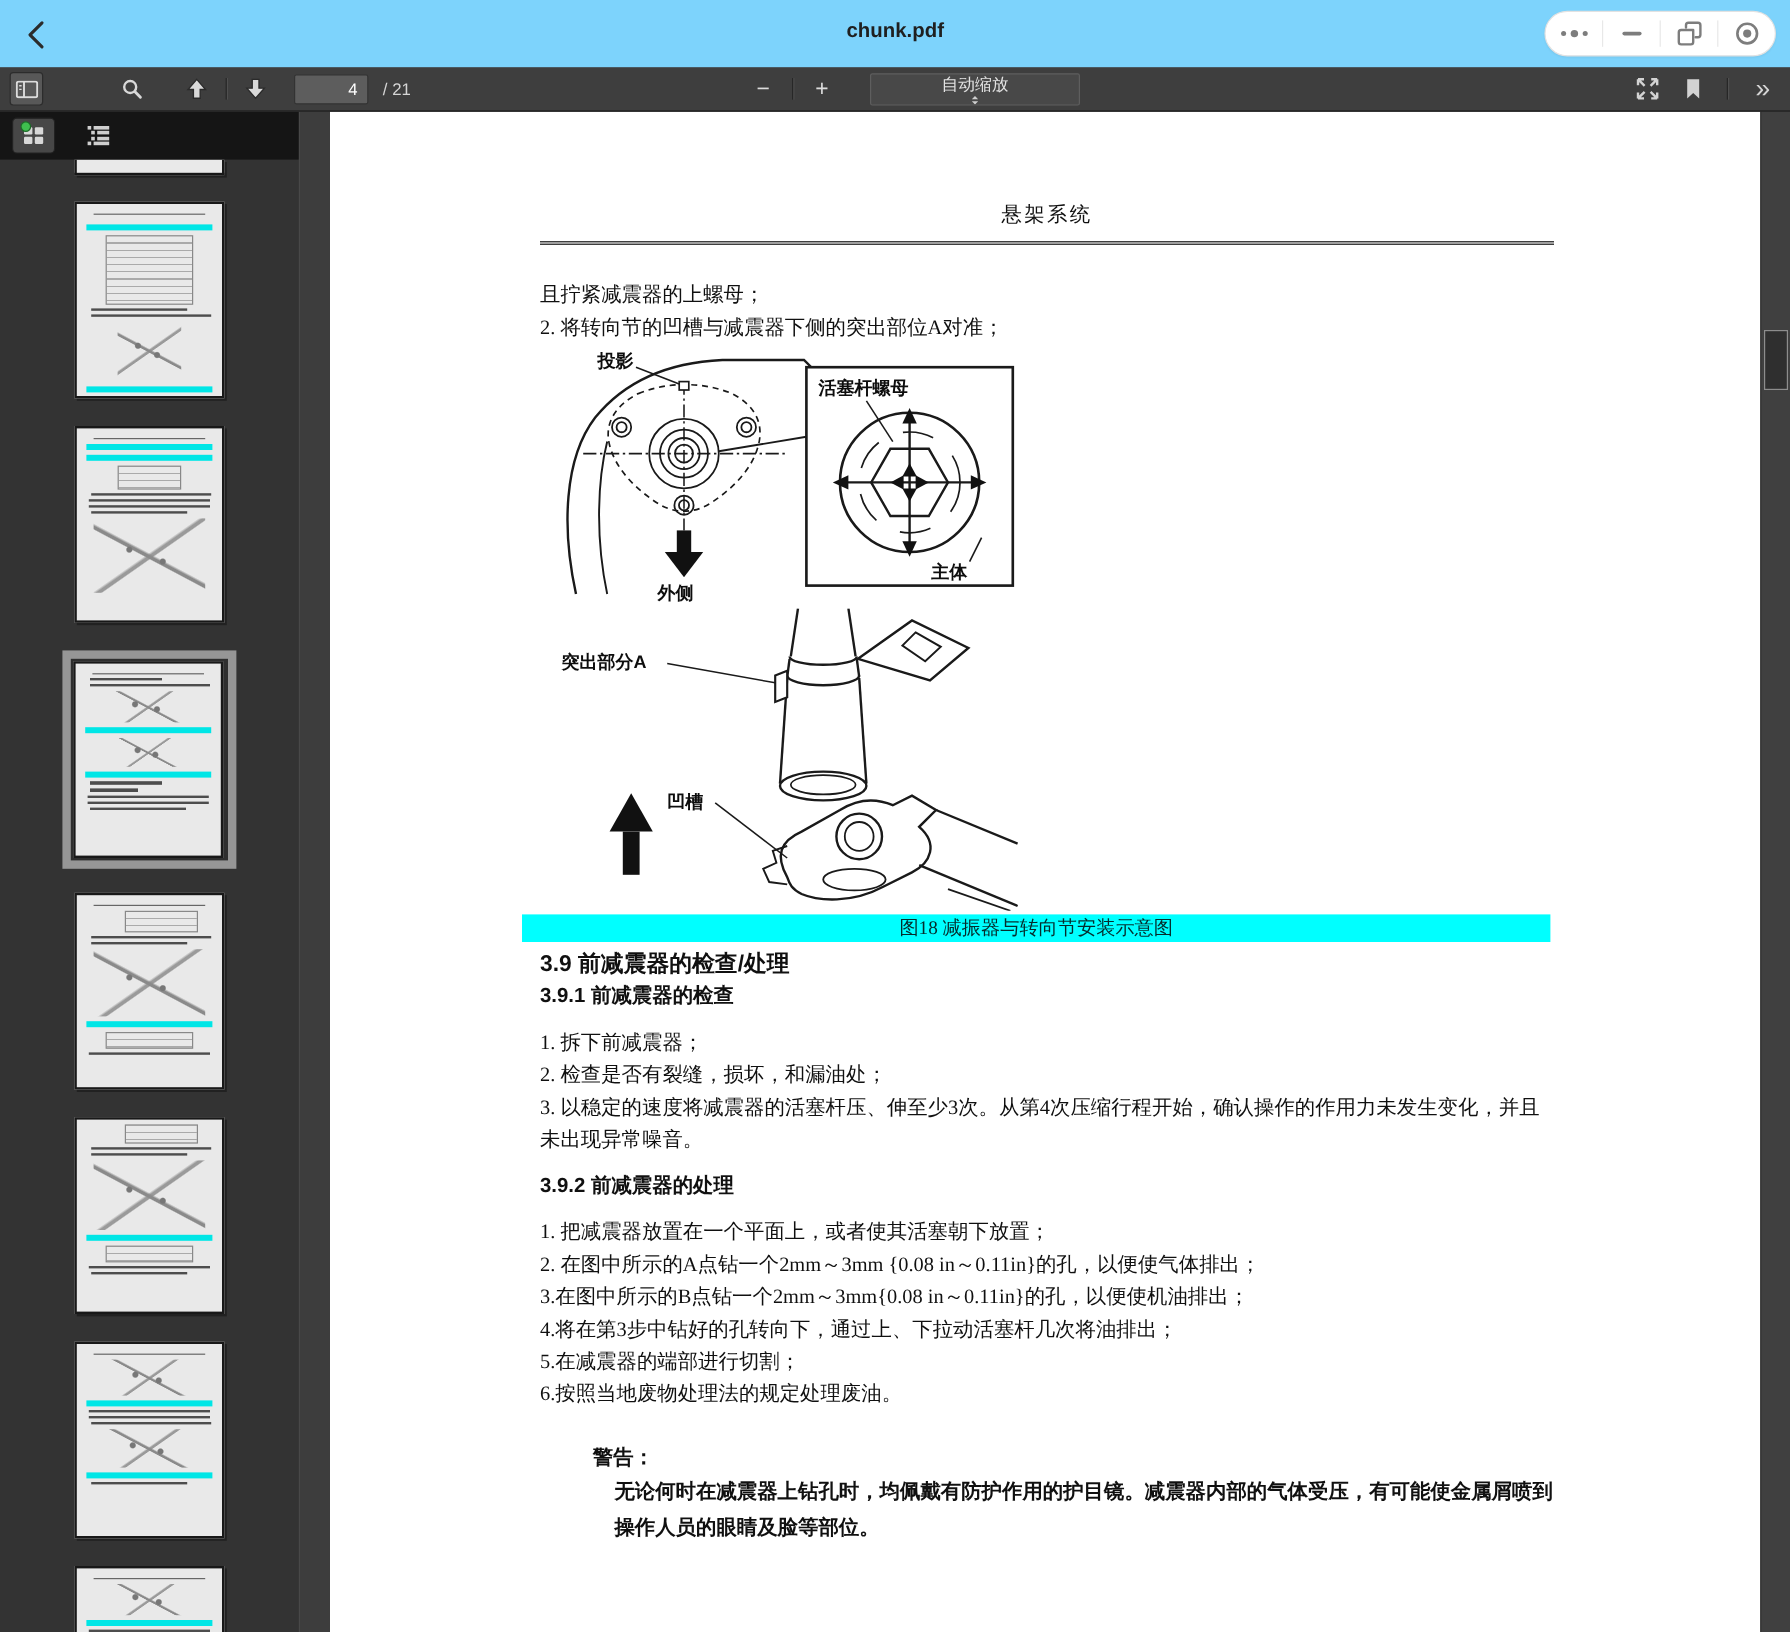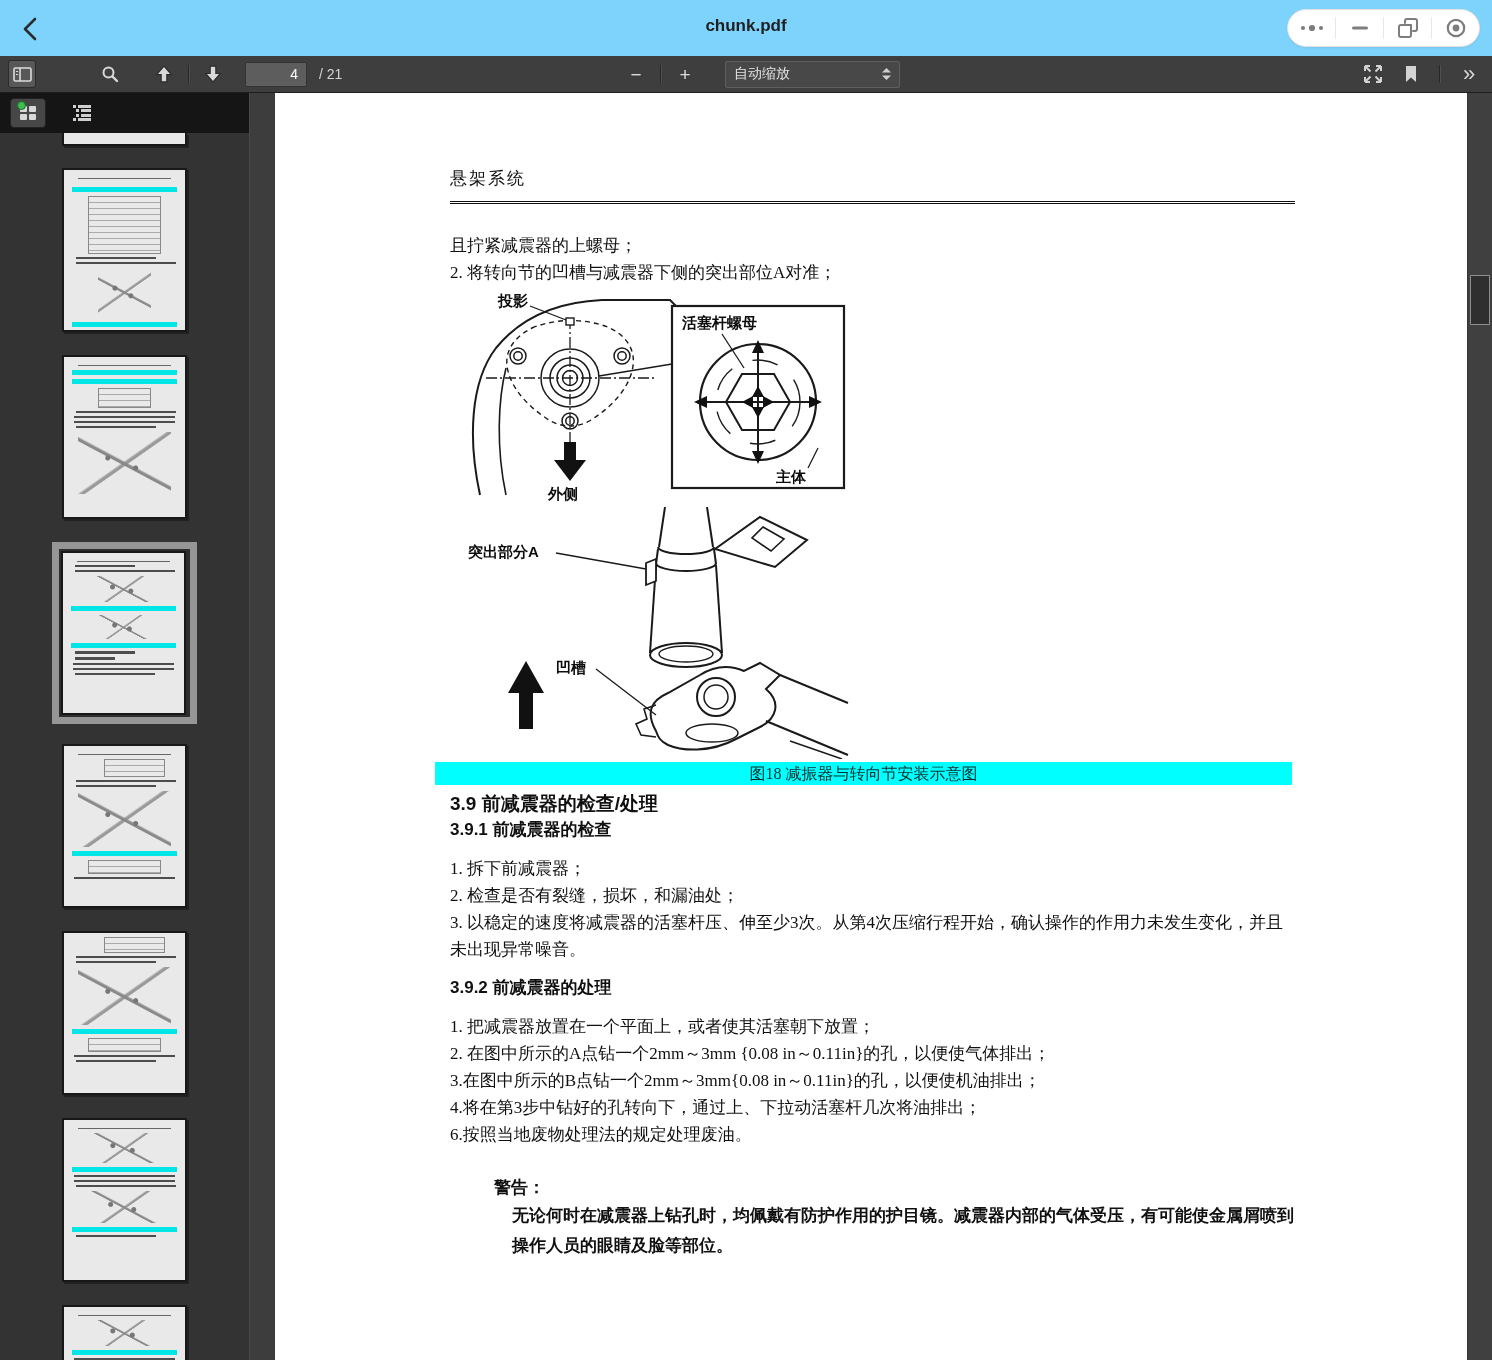--- a/index.html
+++ b/index.html
@@ -24,21 +24,21 @@
   .tb-btn.active{background:#585858;border:1px solid #2c2c2c;}
   .tb-sep{width:1px;height:18px;background:#272727;box-shadow:1px 0 0 #4f4f4f;margin:0 4px;}
   .tb-left{position:absolute;left:8px;top:4px;display:flex;align-items:center;gap:6px;}
   .tb-center{position:absolute;left:622px;top:4px;display:flex;align-items:center;gap:6px;}
   .tb-right{position:absolute;right:10px;top:4px;display:flex;align-items:center;gap:10px;}
   .glyph{font-size:19px;line-height:1;color:#dcdcdc;}
   .page-input{width:62px;height:25px;background:#5d5d5d;border:1px solid #333;border-radius:2px;
     color:#fff;font-size:14px;text-align:right;padding-right:8px;font-family:"Liberation Sans",sans-serif;}
   .page-total{color:#d5d5d5;font-size:14px;margin-left:6px;}
   .zoom-select{width:175px;height:27px;background:#484848;border:1px solid #5e5e5e;border-radius:2px;
-    color:#e3e3e3;font-size:14px;display:flex;align-items:center;padding:0 8px;cursor:pointer;justify-content:space-between;}
+    color:#e3e3e3;font-size:14px;display:flex;align-items:center;padding:0 8px;cursor:pointer;justify-content:space-between;flex-direction:column;}
   .more-tools{font-size:22px;color:#d5d5d5;letter-spacing:-2px;}
 
   
   .sidebar{position:absolute;top:93px;left:0;width:250px;bottom:0;background:#333333;
     border-right:1px solid #484848;z-index:20;overflow:hidden;}
   .sidebar-header{position:absolute;top:0;left:0;width:100%;height:40px;background:#151515;
     display:flex;align-items:center;gap:18px;padding-left:10px;}
   .sb-view-btn{width:36px;height:30px;border-radius:4px;display:flex;align-items:center;
     justify-content:center;cursor:pointer;position:relative;}
   .sb-view-btn.active{background:#474747;border:1px solid #222;}
@@ -72,21 +72,21 @@
     linear-gradient(-35deg, transparent 47%, #9a9a9a 48%, #9a9a9a 50%, transparent 52%);}
 
   
   .viewer{position:absolute;top:93px;left:250px;right:0;bottom:0;background:#3d3d3d;}
   .page{position:absolute;left:25px;top:0;width:1192px;height:1267px;background:#ffffff;overflow:hidden;}
   .main-scroll{position:absolute;right:0;top:0;width:25px;bottom:0;background:#404040;border-left:1px solid #353535;}
   .main-thumb{position:absolute;top:182px;left:2px;width:20px;height:50px;background:#2f2f2f;border:1px solid #8d8d8d;cursor:pointer;}
 
   .doc-content{position:absolute;left:175px;top:72px;width:845px;color:#101010;
     font-size:17px;line-height:27px;font-family:"Liberation Serif","DejaVu Serif",serif;}
-  .doc-header{text-align:left;font-size:17px;letter-spacing:2px;padding-bottom:9px;
+  .doc-header{text-align:center;font-size:17px;letter-spacing:2px;padding-bottom:9px;
     border-bottom:3px double #111;margin-bottom:28px;}
   .doc-line{white-space:pre-wrap;}
   .fig-caption{background:#00ffff;color:#062c2c;text-align:center;font-size:16px;height:23px;
     line-height:23px;margin-left:-15px;width:857px;margin-top:3px;margin-bottom:5px;}
   .fig-wrap{display:block;margin:4px 0 0 10px;}
   .sec-h2{font-weight:bold;font-size:19px;line-height:26px;margin-top:6px;
     font-family:"Liberation Sans",sans-serif;}
   .sec-h3{font-weight:bold;font-size:17px;line-height:26px;margin-bottom:12px;
     font-family:"Liberation Sans",sans-serif;}
   .gap-sm{height:12px;}
@@ -442,20 +442,21 @@
       <div class="doc-line">2. 检查是否有裂缝，损坏，和漏油处；</div>
       <div class="doc-line">3. 以稳定的速度将减震器的活塞杆压、伸至少3次。从第4次压缩行程开始，确认操作的作用力未发生变化，并且未出现异常噪音。</div>
 
       <div class="gap-sm"></div>
       <div class="sec-h3">3.9.2 前减震器的处理</div>
 
       <div class="doc-line">1. 把减震器放置在一个平面上，或者使其活塞朝下放置；</div>
       <div class="doc-line">2. 在图中所示的A点钻一个2mm～3mm {0.08 in～0.11in}的孔，以便使气体排出；</div>
       <div class="doc-line">3.在图中所示的B点钻一个2mm～3mm{0.08 in～0.11in}的孔，以便使机油排出；</div>
       <div class="doc-line">4.将在第3步中钻好的孔转向下，通过上、下拉动活塞杆几次将油排出；</div>
+      <div class="doc-line">5.在减震器的端部进行切割；</div>
       <div class="doc-line">6.按照当地废物处理法的规定处理废油。</div>
 
       <div class="warn-title">警告：</div>
       <div class="warn-body">无论何时在减震器上钻孔时，均佩戴有防护作用的护目镜。减震器内部的气体受压，有可能使金属屑喷到操作人员的眼睛及脸等部位。</div>
     </div>
   </div>
 
   <div class="main-scroll">
     <div class="main-thumb"></div>
   </div>

